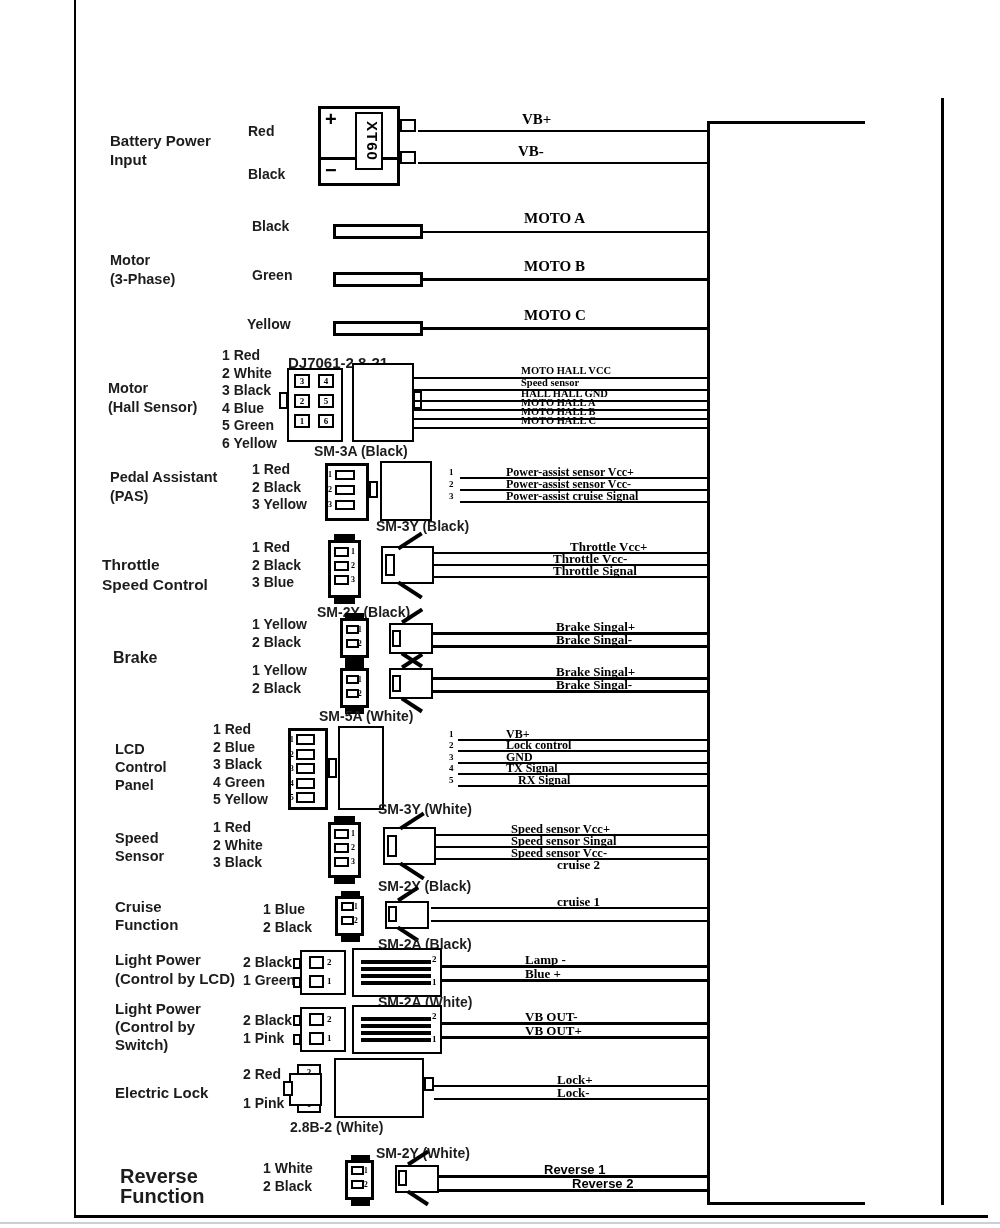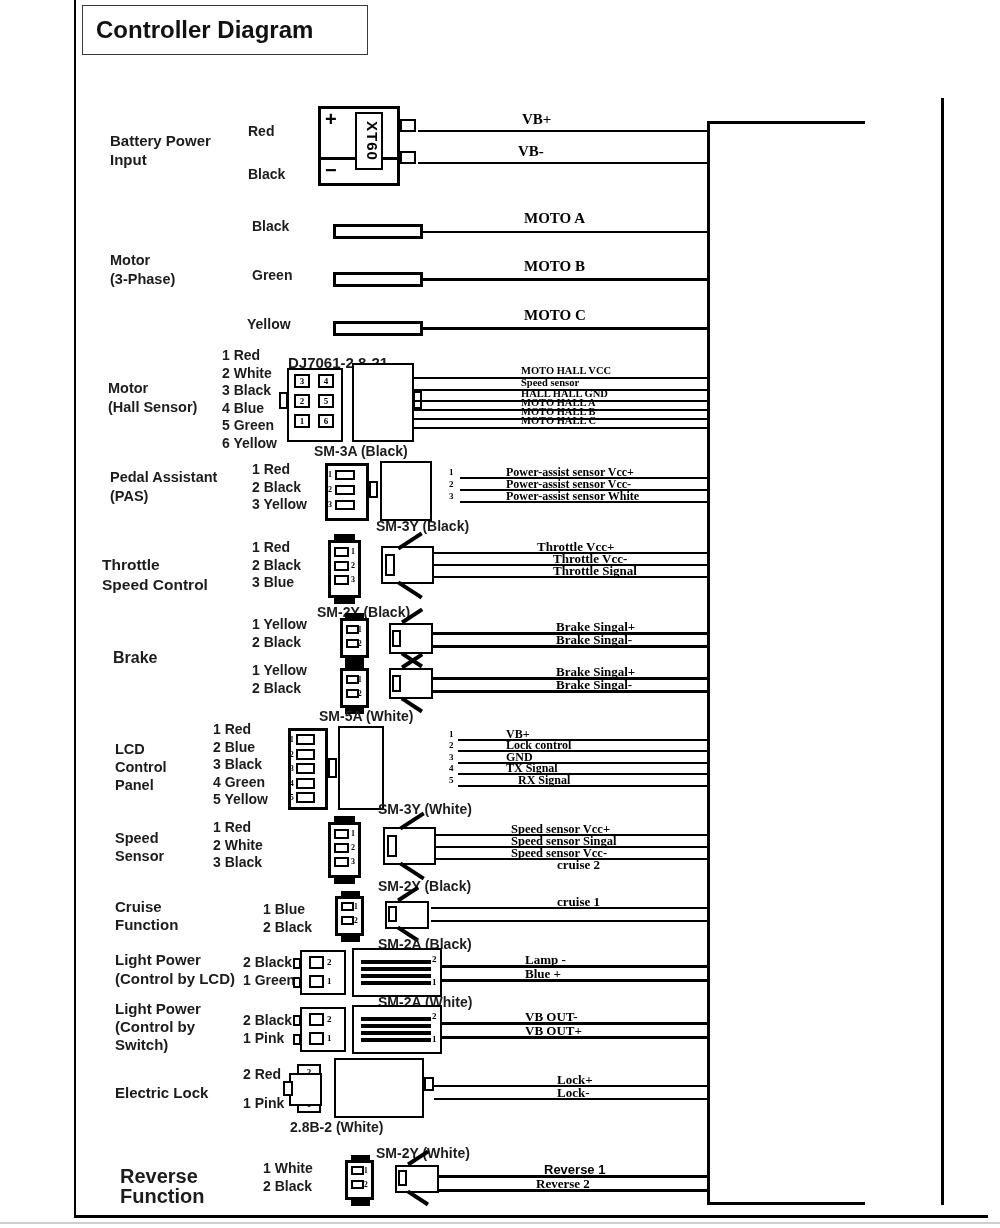--- a/index.html
+++ b/index.html
@@ -29,23 +29,20 @@
 </style>
 </head>
 <body>
 
 <div id="stage">
 
   <div class="vline" style="left:74px;top:0;height:1218px"></div>
   <div class="line" style="left:74px;top:1215px;width:914px;height:3px"></div>
   <div class="line" style="left:0;top:1222px;width:1000px;height:2px;background:#ccd0d4"></div>
 
-  <div class="title-box">
-    <span class="title-text">Controller Diagram</span>
-  </div>
 
   <div class="vline" style="left:707px;top:121px;height:1084px;width:2.5px"></div>
   <div class="line" style="left:707px;top:121px;width:158px;height:2.5px"></div>
   <div class="line" style="left:707px;top:1202px;width:158px;height:2.5px"></div>
   <div class="vline" style="left:941px;top:98px;height:1107px;width:2.5px"></div>
 
   <div class="sec" style="left:110px;top:131px">Battery Power
 Input</div>
   <div class="pins" style="left:248px;top:123px">Red</div>
   <div class="pins" style="left:248px;top:166px">Black</div>
@@ -128,21 +125,21 @@
   <div class="num" style="left:328px;top:485px;font-size:8px">2</div>
   <div class="num" style="left:328px;top:500px;font-size:8px">3</div>
   <div class="rect" style="left:369px;top:481px;width:9px;height:17px;border-width:2px"></div>
   <div class="rect" style="left:380px;top:461px;width:52px;height:60px"></div>
   <div class="num" style="left:449px;top:467px">1</div>
   <div class="num" style="left:449px;top:479px">2</div>
   <div class="num" style="left:449px;top:491px">3</div>
   <div class="conn" style="left:376px;top:518px">SM-3Y (Black)</div>
   <div class="sig" style="left:506px;top:465px;font-size:12px">Power-assist sensor Vcc+</div>
   <div class="sig" style="left:506px;top:477px;font-size:12px">Power-assist sensor Vcc-</div>
-  <div class="sig" style="left:506px;top:489px;font-size:12px">Power-assist sensor White</div>
+  <div class="sig" style="left:506px;top:489px;font-size:12px">Power-assist cruise Signal</div>
   <div class="line" style="left:460px;top:477px;width:247px;height:1.5px"></div>
   <div class="line" style="left:460px;top:489px;width:247px;height:1.5px"></div>
   <div class="line" style="left:460px;top:501px;width:247px;height:1.5px"></div>
 
   <div class="sec" style="left:102px;top:555px;font-size:15.5px;line-height:20px">Throttle
 Speed Control</div>
   <div class="pins" style="left:252px;top:539px">1 Red
 2 Black
 3 Blue</div>
   <div class="blk" style="left:334px;top:534px;width:21px;height:8px"></div>
@@ -152,21 +149,21 @@
   <div class="rect" style="left:334px;top:561px;width:15px;height:10px;border-width:2px"></div>
   <div class="rect" style="left:334px;top:575px;width:15px;height:10px;border-width:2px"></div>
   <div class="num" style="left:351px;top:547px;font-size:8px">1</div>
   <div class="num" style="left:351px;top:561px;font-size:8px">2</div>
   <div class="num" style="left:351px;top:575px;font-size:8px">3</div>
   <div class="rect" style="left:381px;top:546px;width:53px;height:38px"></div>
   <div class="wing" style="left:396px;top:539px;width:28px;transform:rotate(-33deg)"></div>
   <div class="wing" style="left:396px;top:588px;width:28px;transform:rotate(33deg)"></div>
   <div class="rect" style="left:385px;top:554px;width:10px;height:22px;border-width:2px"></div>
   <div class="conn" style="left:317px;top:604px">SM-2Y (Black)</div>
-  <div class="sig" style="left:537px;top:539px">Throttle Vcc+</div>
+  <div class="sig" style="left:570px;top:539px">Throttle Vcc+</div>
   <div class="sig" style="left:553px;top:551px">Throttle Vcc-</div>
   <div class="sig" style="left:553px;top:563px">Throttle Signal</div>
   <div class="line" style="left:434px;top:552px;width:273px"></div>
   <div class="line" style="left:434px;top:564px;width:273px"></div>
   <div class="line" style="left:434px;top:576px;width:273px"></div>
 
   <div class="sec" style="left:113px;top:648px;font-size:16px">Brake</div>
   <div class="pins" style="left:252px;top:616px">1 Yellow
 2 Black</div>
   <div class="pins" style="left:252px;top:662px">1 Yellow
@@ -363,17 +360,17 @@
   <div class="rect" style="left:345px;top:1160px;width:29px;height:40px;border-width:3px"></div>
   <div class="rect" style="left:351px;top:1166px;width:13px;height:9px;border-width:2px"></div>
   <div class="rect" style="left:351px;top:1180px;width:13px;height:9px;border-width:2px"></div>
   <div class="num" style="left:364px;top:1166px;font-size:7.5px">1</div>
   <div class="num" style="left:364px;top:1180px;font-size:7.5px">2</div>
   <div class="rect" style="left:395px;top:1165px;width:44px;height:28px"></div>
   <div class="wing" style="left:406px;top:1156px;width:24px;height:3.5px;transform:rotate(-33deg)"></div>
   <div class="wing" style="left:406px;top:1196px;width:24px;height:3.5px;transform:rotate(33deg)"></div>
   <div class="rect" style="left:398px;top:1170px;width:9px;height:16px;border-width:2px"></div>
   <div class="sig" style="left:544px;top:1162px;font-family:'Liberation Sans',sans-serif">Reverse 1</div>
-  <div class="sig" style="left:536px;top:1176px;font-family:Liberation Serif, serif">Reverse 2</div>
+  <div class="sig" style="left:572px;top:1176px;font-family:Liberation Sans, sans-serif">Reverse 2</div>
   <div class="line" style="left:437px;top:1175px;width:270px;height:2.5px"></div>
   <div class="line" style="left:437px;top:1189px;width:270px;height:2.5px"></div>
 
 </div>
 
 </body></html>

